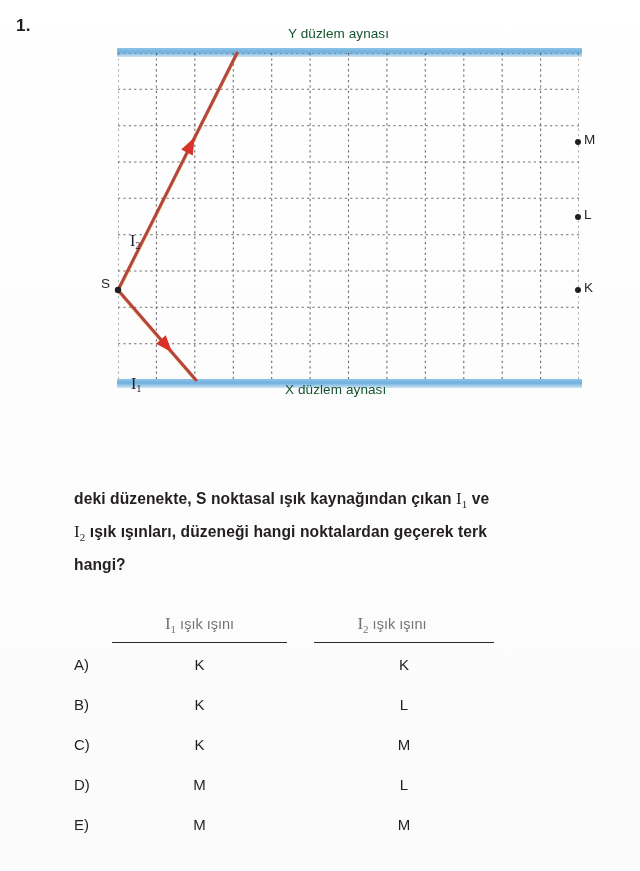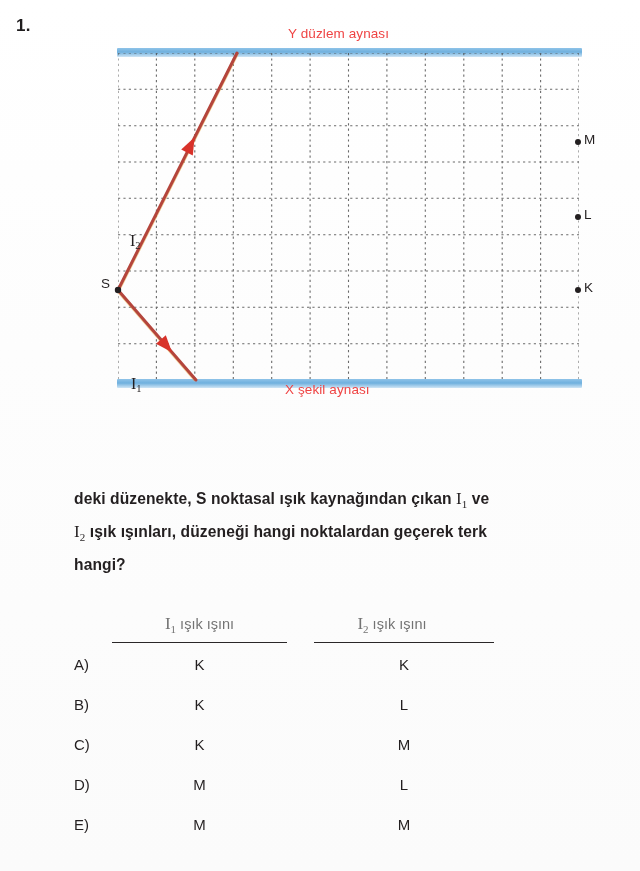--- a/index.html
+++ b/index.html
@@ -39,21 +39,21 @@
   
   .figure {
     position: absolute;
     left: 0; top: 24px;
     width: 640px; height: 390px;
   }
 
   .mirror-label {
     position: absolute;
     font-size: 13.5px;
-    color: #ef4444;
+    color: #14532d;
     white-space: nowrap;
     letter-spacing: 0.1px;
   }
   .mirror-label.top  { left: 288px; top: 2px; }
   .mirror-label.bottom { left: 285px; top: 358px; }
 
   
   .mirror-bar {
     position: absolute;
     left: 117px;
@@ -226,21 +226,21 @@
           <line x1="0" y1="218.0" x2="461" y2="218.0"></line>
           <line x1="0" y1="254.3" x2="461" y2="254.3"></line>
           <line x1="0" y1="290.7" x2="461" y2="290.7"></line>
           <line x1="0" y1="327.0" x2="461" y2="327.0"></line>
         </g>
     </svg>
   </div>
 
   <div class="mirror-bar bottom"></div>
 
-  <div class="mirror-label bottom">X şekil aynası</div>
+  <div class="mirror-label bottom">X düzlem aynası</div>
 
   <svg class="rays" width="640" height="390" viewBox="0 0 640 390" xmlns="http://www.w3.org/2000/svg">
     <defs>
       <linearGradient id="rayGrad" x1="0" y1="0" x2="1" y2="0">
         <stop offset="0%" stop-color="#e7a33f"></stop>
         <stop offset="45%" stop-color="#bd5340"></stop>
         <stop offset="100%" stop-color="#a83c34"></stop>
       </linearGradient>
     </defs>
     <g id="ray-group">

